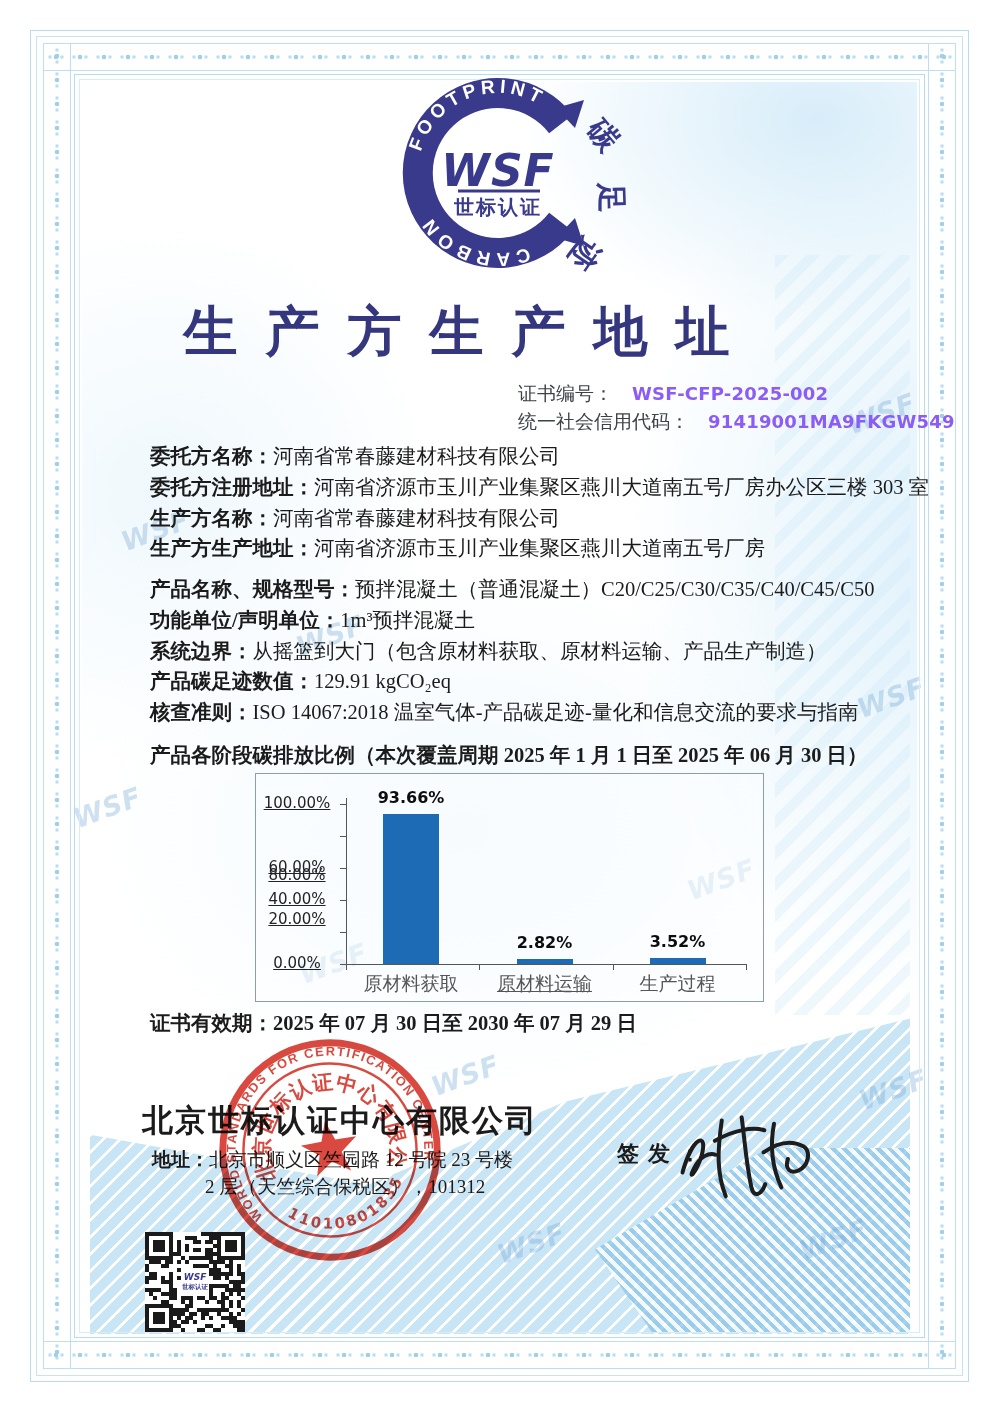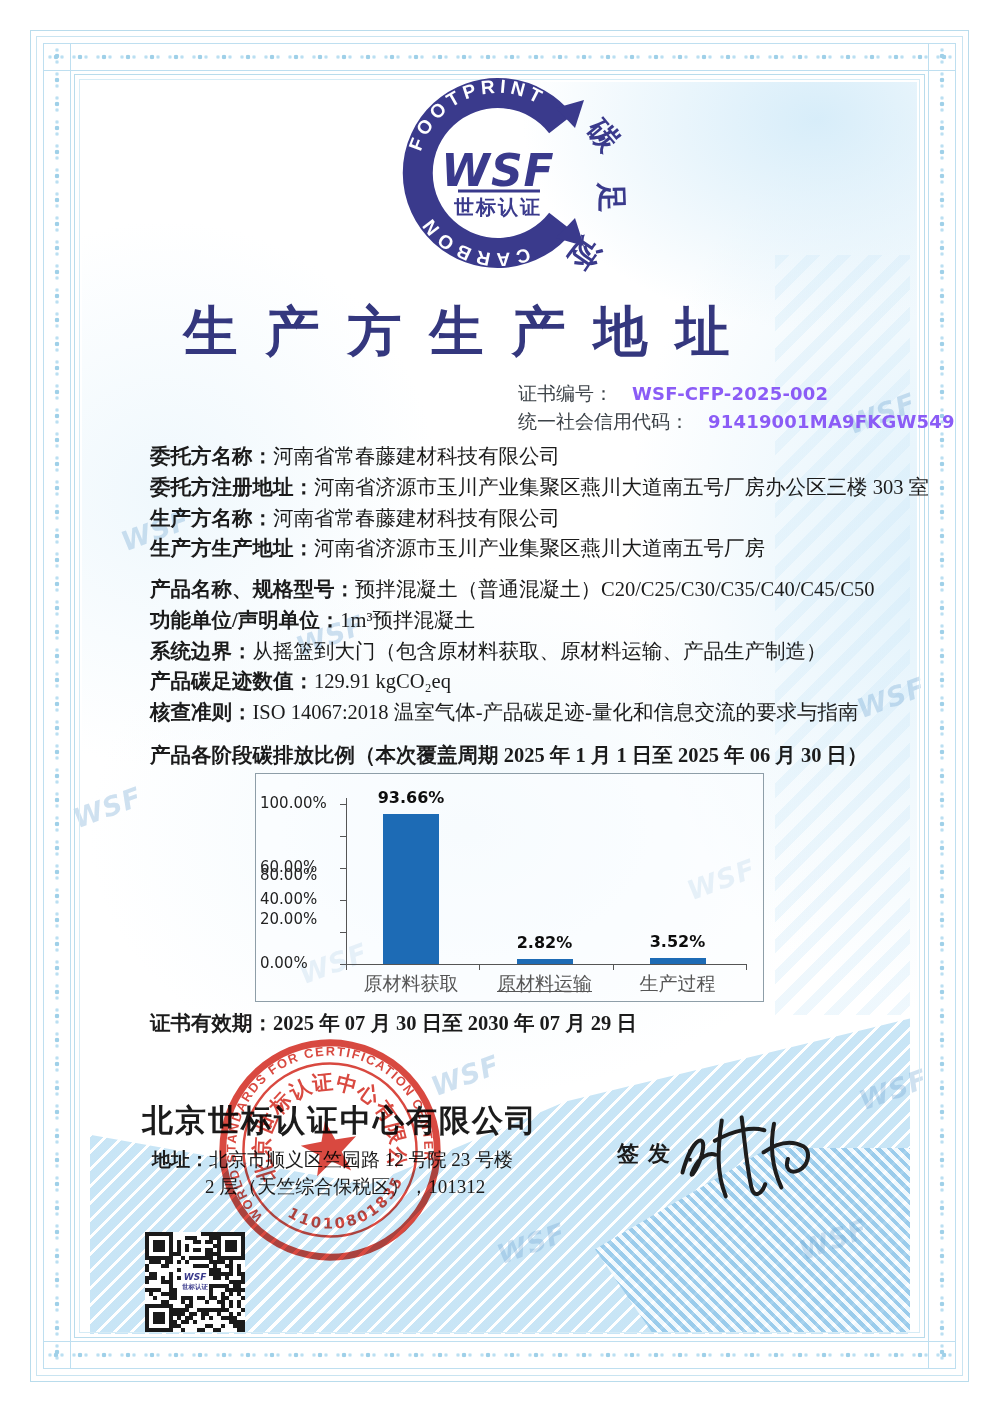--- a/index.html
+++ b/index.html
@@ -50,22 +50,22 @@
   .addr1{left:152px;top:1147px;font-size:19px;white-space:nowrap;}
   .addr2{left:205px;top:1174px;font-size:19px;white-space:nowrap;}
   .signlab{left:617px;top:1139px;font-size:22px;font-weight:bold;letter-spacing:9px;white-space:nowrap;}
   
   .chart{left:255px;top:773px;width:507px;height:227px;background:rgba(252,253,255,.55);
          border:1px solid #8e9ea8;z-index:3;}
   .chart .yaxis{position:absolute;left:90px;top:24px;width:0;height:166px;border-left:1.5px solid #555;}
   .chart .xaxis{position:absolute;left:88px;top:190px;width:403px;height:0;border-top:1.5px solid #555;}
   .chart .ytick{position:absolute;left:84px;width:6px;height:0;border-top:1px solid #555;}
   .chart .xtick{position:absolute;top:190px;width:0;height:6px;border-left:1px solid #555;}
-  .chart .ylab{position:absolute;left:4px;width:74px;text-align:left;font-family:"DejaVu Sans",sans-serif;
-               font-size:15px;color:#222;}
+  .chart .ylab{position:absolute;left:4px;width:74px;text-align:center;font-family:"DejaVu Sans",sans-serif;
+               font-size:15px;color:#222;text-decoration:underline;}
   .chart .bar{position:absolute;width:56px;background:#1d6bb5;}
   .chart .vlab{position:absolute;width:120px;text-align:center;font-family:"DejaVu Sans",sans-serif;
                font-weight:bold;font-size:16px;color:#0d0d0d;}
   .chart .clab{position:absolute;width:150px;text-align:center;top:197px;font-size:19px;color:#555;}
   
   .seal{left:212px;top:1032px;width:236px;height:236px;z-index:4;mix-blend-mode:multiply;opacity:.92;}
   .sig{left:660px;top:1103px;width:180px;height:118px;z-index:4;transform:rotate(-3deg);}
   .qr{left:145px;top:1232px;width:100px;height:100px;z-index:3;}
 </style>
 </head>

